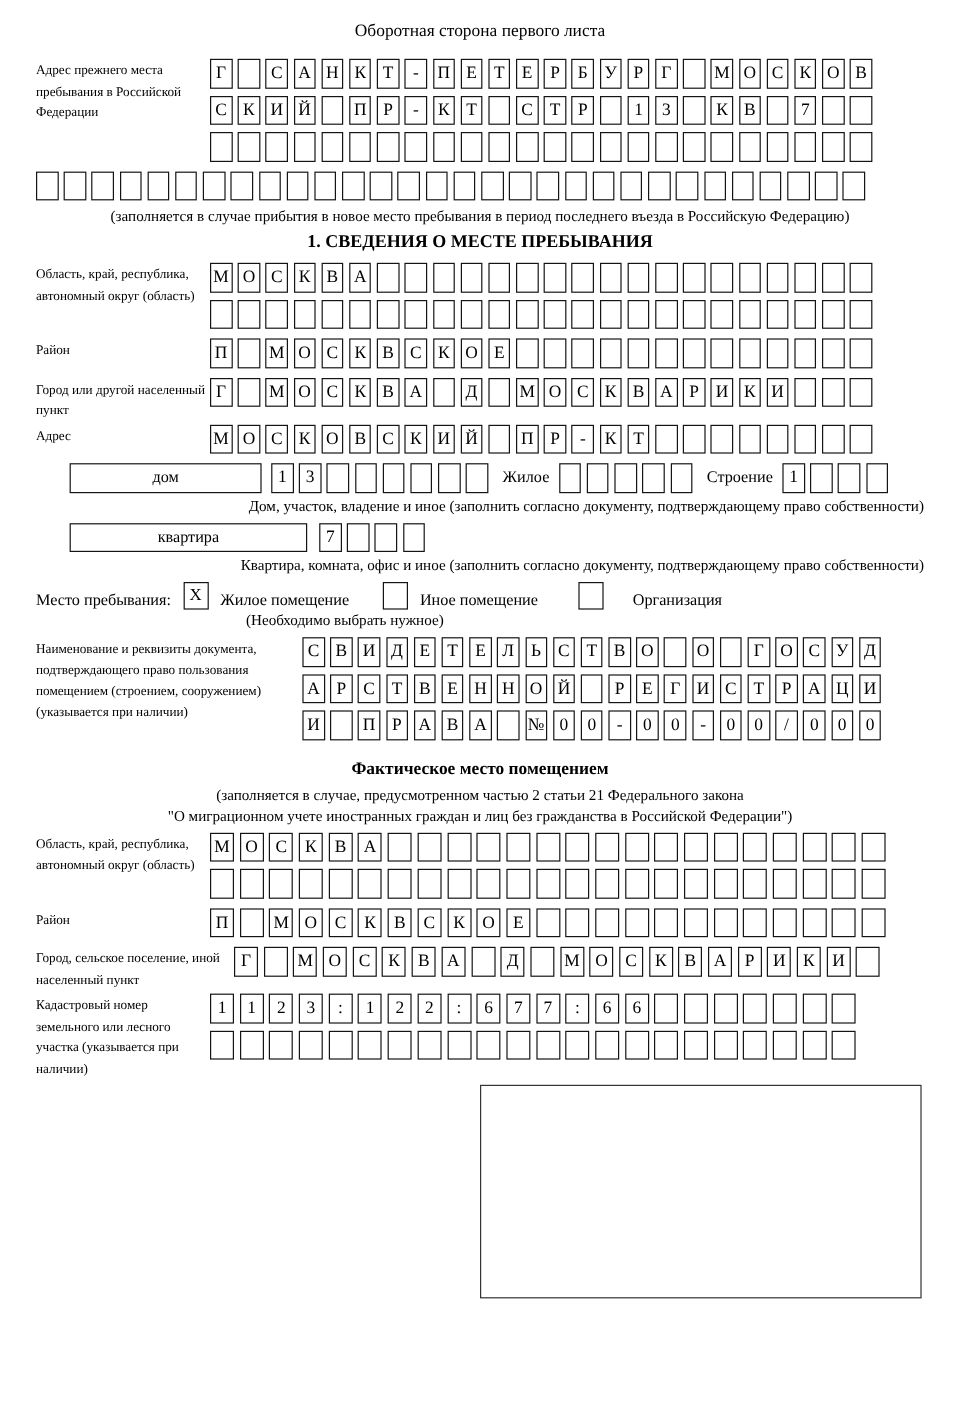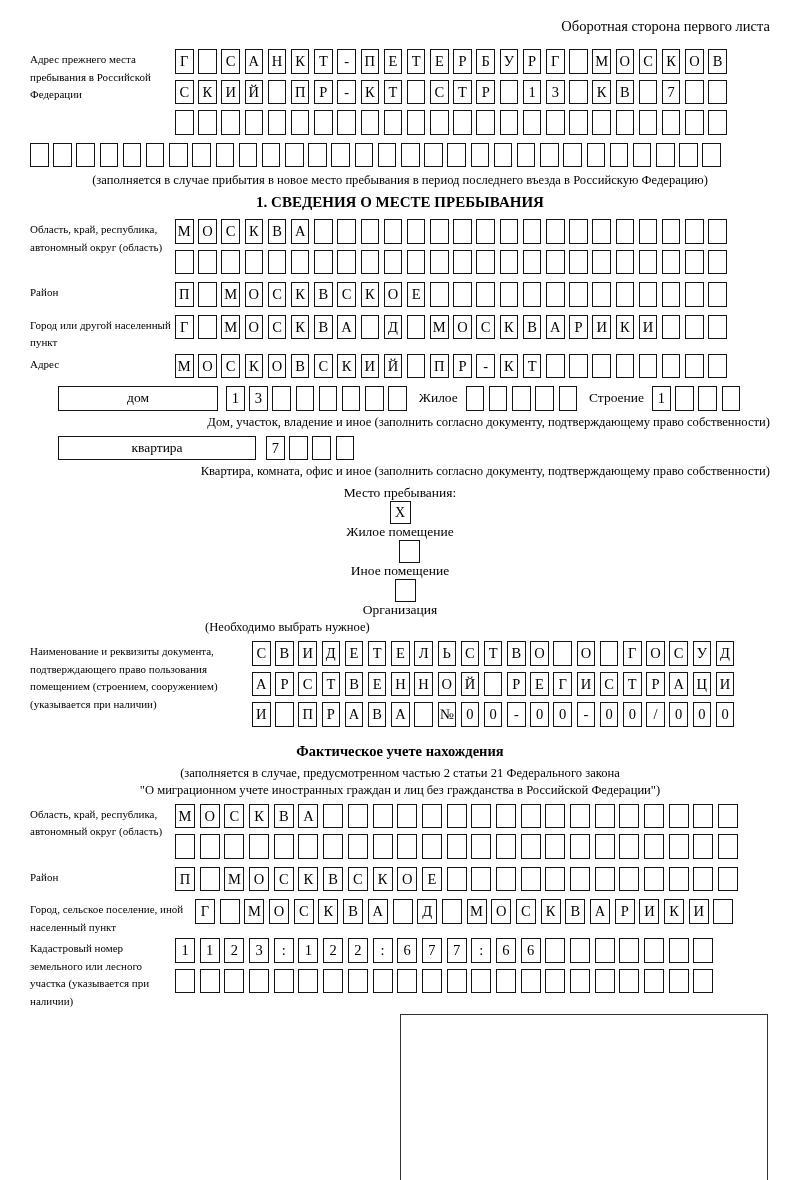--- a/index.html
+++ b/index.html
@@ -1,19 +1,19 @@
 <!DOCTYPE html>
 <html><head>
 <meta charset="utf-8">
 <style>
   html,body{margin:0;padding:0;background:#fff;color:#000;
     font-family:"Liberation Serif","DejaVu Serif",serif;}
   .page{position:relative;width:800px;height:1180px;box-sizing:border-box;
     padding:10px 30px 0 30px;overflow:hidden;background:#fff;}
-  .hdr{ text-align:right;font-size:14.5px;margin:8px 0 14px 0;}
+  .hdr{ text-align:center;font-size:14.5px;margin:8px 0 14px 0;}
   .fieldblock{display:flex;align-items:flex-start;margin-bottom:2px;}
   .flabel{font-size:11px;line-height:17.5px;flex:0 0 145px;padding-top:2px;}
   .flabel.wide{flex:0 0 222px;}
   .flabel.med{flex:0 0 165px;}
   .cellcol{flex:1 1 auto;}
   .cellrow{display:flex;gap:4.7px;margin-bottom:6px;}
   .cell{flex:0 0 auto;width:16.5px;height:22.5px;border:1.6px solid #141414;
     box-sizing:content-box;display:flex;align-items:center;justify-content:center;
     font-size:14.5px;line-height:1;background:#fff;}
   .cellrow.w .cell{width:18px;}
@@ -22,21 +22,21 @@
   .sectitle{font-size:15px;font-weight:bold;text-align:center;margin:6px 0 8px 0;}
   .inlinerow{display:flex;align-items:center;margin-bottom:4px;margin-left:28px;}
   .labelbox{border:1.6px solid #141414;height:22.5px;display:flex;align-items:center;
     justify-content:center;font-size:13.5px;box-sizing:content-box;background:#fff;}
   .lb-house{width:158px;margin-right:8px;}
   .lb-apt{width:196px;margin-right:10px;}
   .smalllabel{font-size:13.5px;margin:0 8px 0 12px;white-space:nowrap;}
   .checkbox{width:19px;height:21px;border:1.6px solid #141414;display:flex;
     align-items:center;justify-content:center;font-size:14px;margin:0 10px 0 10px;
     box-sizing:content-box;background:#fff;}
-  .stayrow{display:flex;align-items:center;font-size:13.5px;margin:6px 0 2px 0;flex-direction:column;}
+  .stayrow{display:flex;align-items:flex-end;font-size:13.5px;margin:6px 0 2px 0;}
   .centerb{font-size:14.5px;font-weight:bold;text-align:center;margin:10px 0 6px 0;}
   .stampbox{width:368px;height:178px;border:1.8px solid #333;margin-left:370px;
     margin-top:4px;box-sizing:border-box;background:#fff;}
   .stampnote{width:412px;margin-left:348px;text-align:center;font-size:13px;
     line-height:17.5px;margin-top:4px;}
 </style>
 </head>
 <body>
 
 <div class="page">
@@ -436,21 +436,21 @@
           <span class="cell">0</span>
           <span class="cell">0</span>
           <span class="cell">/</span>
           <span class="cell">0</span>
           <span class="cell">0</span>
           <span class="cell">0</span>
         </div>
     </div>
   </div>
 
-  <div class="centerb">Фактическое учете нахождения</div>
+  <div class="centerb">Фактическое место помещением</div>
   <div class="note" style="margin-bottom:0">(заполняется в случае, предусмотренном частью 2 статьи 21 Федерального закона</div>
   <div class="note">"О миграционном учете иностранных граждан и лиц без гражданства в Российской Федерации")</div>
 
   <div class="fieldblock">
     <div class="flabel">Область, край, республика, автономный округ (область)</div>
     <div class="cellcol">
       <div class="cellrow w">
           <span class="cell">М</span>
           <span class="cell">О</span>
           <span class="cell">С</span>

